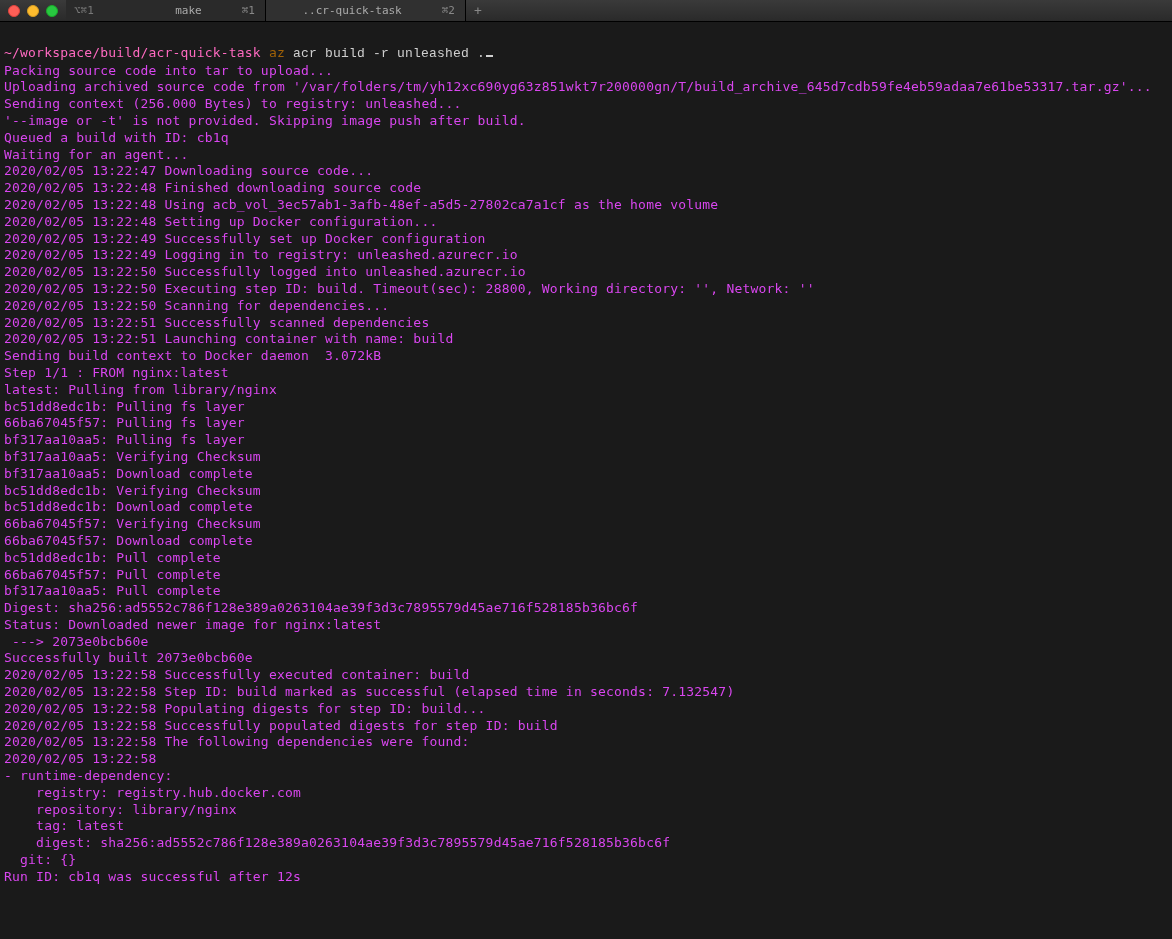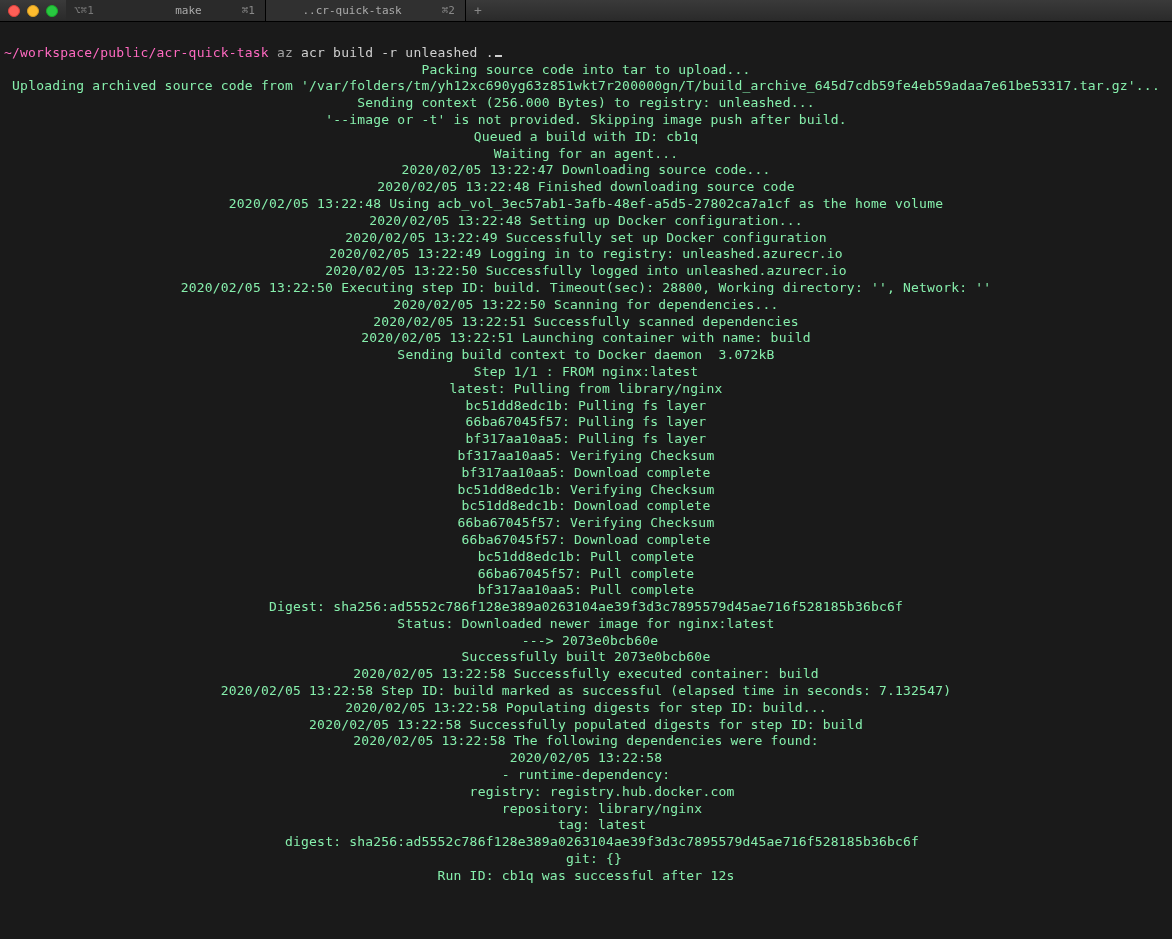--- a/index.html
+++ b/index.html
@@ -57,29 +57,29 @@
   }
   .terminal {
     padding: 6px 4px;
     line-height: 16.8px;
     white-space: pre;
     font-size: 13px;
     letter-spacing: 0.2px;
     overflow: hidden;
   }
   .prompt-path { color: #ff6ac1; }
-  .prompt-cmd { color: #a3a3a3; }
-  .prompt-args { color: #d0d0d0; }
+  .prompt-cmd { color: #a16207; }
+  .prompt-args { color: #d0d0d0; font-family: Liberation Mono, monospace; }
   .cursor {
     display: inline-block;
     width: 7px;
     border-bottom: 2px solid #d0d0d0;
     margin-left: 1px;
   }
-  .line { color: #86efac; text-align: center; }
+  .line { color: #d946ef; }
 </style>
 </head>
 <body>
 
 <div class="titlebar">
   <div class="window-controls">
     <div class="dot red"></div>
     <div class="dot yellow"></div>
     <div class="dot green"></div>
   </div>
@@ -93,15 +93,15 @@
       <span class="tab-label">..cr-quick-task</span>
       <span class="tab-hint">⌘2</span>
     </div>
     <div class="tab-add">
       <span>+</span>
     </div>
   </div>
 </div>
 
 <div class="terminal">
-<span class="prompt-path">~/workspace/public/acr-quick-task</span> <span class="prompt-cmd">az</span> <span class="prompt-args">acr build -r unleashed .</span><span class="cursor"></span>
+<span class="prompt-path">~/workspace/build/acr-quick-task</span> <span class="prompt-cmd">az</span> <span class="prompt-args">acr build -r unleashed .</span><span class="cursor"></span>
 <div id="output-lines"><div class="line">Packing source code into tar to upload...</div><div class="line">Uploading archived source code from '/var/folders/tm/yh12xc690yg63z851wkt7r200000gn/T/build_archive_645d7cdb59fe4eb59adaa7e61be53317.tar.gz'...</div><div class="line">Sending context (256.000 Bytes) to registry: unleashed...</div><div class="line">'--image or -t' is not provided. Skipping image push after build.</div><div class="line">Queued a build with ID: cb1q</div><div class="line">Waiting for an agent...</div><div class="line">2020/02/05 13:22:47 Downloading source code...</div><div class="line">2020/02/05 13:22:48 Finished downloading source code</div><div class="line">2020/02/05 13:22:48 Using acb_vol_3ec57ab1-3afb-48ef-a5d5-27802ca7a1cf as the home volume</div><div class="line">2020/02/05 13:22:48 Setting up Docker configuration...</div><div class="line">2020/02/05 13:22:49 Successfully set up Docker configuration</div><div class="line">2020/02/05 13:22:49 Logging in to registry: unleashed.azurecr.io</div><div class="line">2020/02/05 13:22:50 Successfully logged into unleashed.azurecr.io</div><div class="line">2020/02/05 13:22:50 Executing step ID: build. Timeout(sec): 28800, Working directory: '', Network: ''</div><div class="line">2020/02/05 13:22:50 Scanning for dependencies...</div><div class="line">2020/02/05 13:22:51 Successfully scanned dependencies</div><div class="line">2020/02/05 13:22:51 Launching container with name: build</div><div class="line">Sending build context to Docker daemon  3.072kB</div><div class="line">Step 1/1 : FROM nginx:latest</div><div class="line">latest: Pulling from library/nginx</div><div class="line">bc51dd8edc1b: Pulling fs layer</div><div class="line">66ba67045f57: Pulling fs layer</div><div class="line">bf317aa10aa5: Pulling fs layer</div><div class="line">bf317aa10aa5: Verifying Checksum</div><div class="line">bf317aa10aa5: Download complete</div><div class="line">bc51dd8edc1b: Verifying Checksum</div><div class="line">bc51dd8edc1b: Download complete</div><div class="line">66ba67045f57: Verifying Checksum</div><div class="line">66ba67045f57: Download complete</div><div class="line">bc51dd8edc1b: Pull complete</div><div class="line">66ba67045f57: Pull complete</div><div class="line">bf317aa10aa5: Pull complete</div><div class="line">Digest: sha256:ad5552c786f128e389a0263104ae39f3d3c7895579d45ae716f528185b36bc6f</div><div class="line">Status: Downloaded newer image for nginx:latest</div><div class="line"> ---&gt; 2073e0bcb60e</div><div class="line">Successfully built 2073e0bcb60e</div><div class="line">2020/02/05 13:22:58 Successfully executed container: build</div><div class="line">2020/02/05 13:22:58 Step ID: build marked as successful (elapsed time in seconds: 7.132547)</div><div class="line">2020/02/05 13:22:58 Populating digests for step ID: build...</div><div class="line">2020/02/05 13:22:58 Successfully populated digests for step ID: build</div><div class="line">2020/02/05 13:22:58 The following dependencies were found:</div><div class="line">2020/02/05 13:22:58</div><div class="line">- runtime-dependency:</div><div class="line">    registry: registry.hub.docker.com</div><div class="line">    repository: library/nginx</div><div class="line">    tag: latest</div><div class="line">    digest: sha256:ad5552c786f128e389a0263104ae39f3d3c7895579d45ae716f528185b36bc6f</div><div class="line">  git: {}</div><div class="line"></div><div class="line"></div><div class="line">Run ID: cb1q was successful after 12s</div></div>
 </div>
 
 </body></html>

